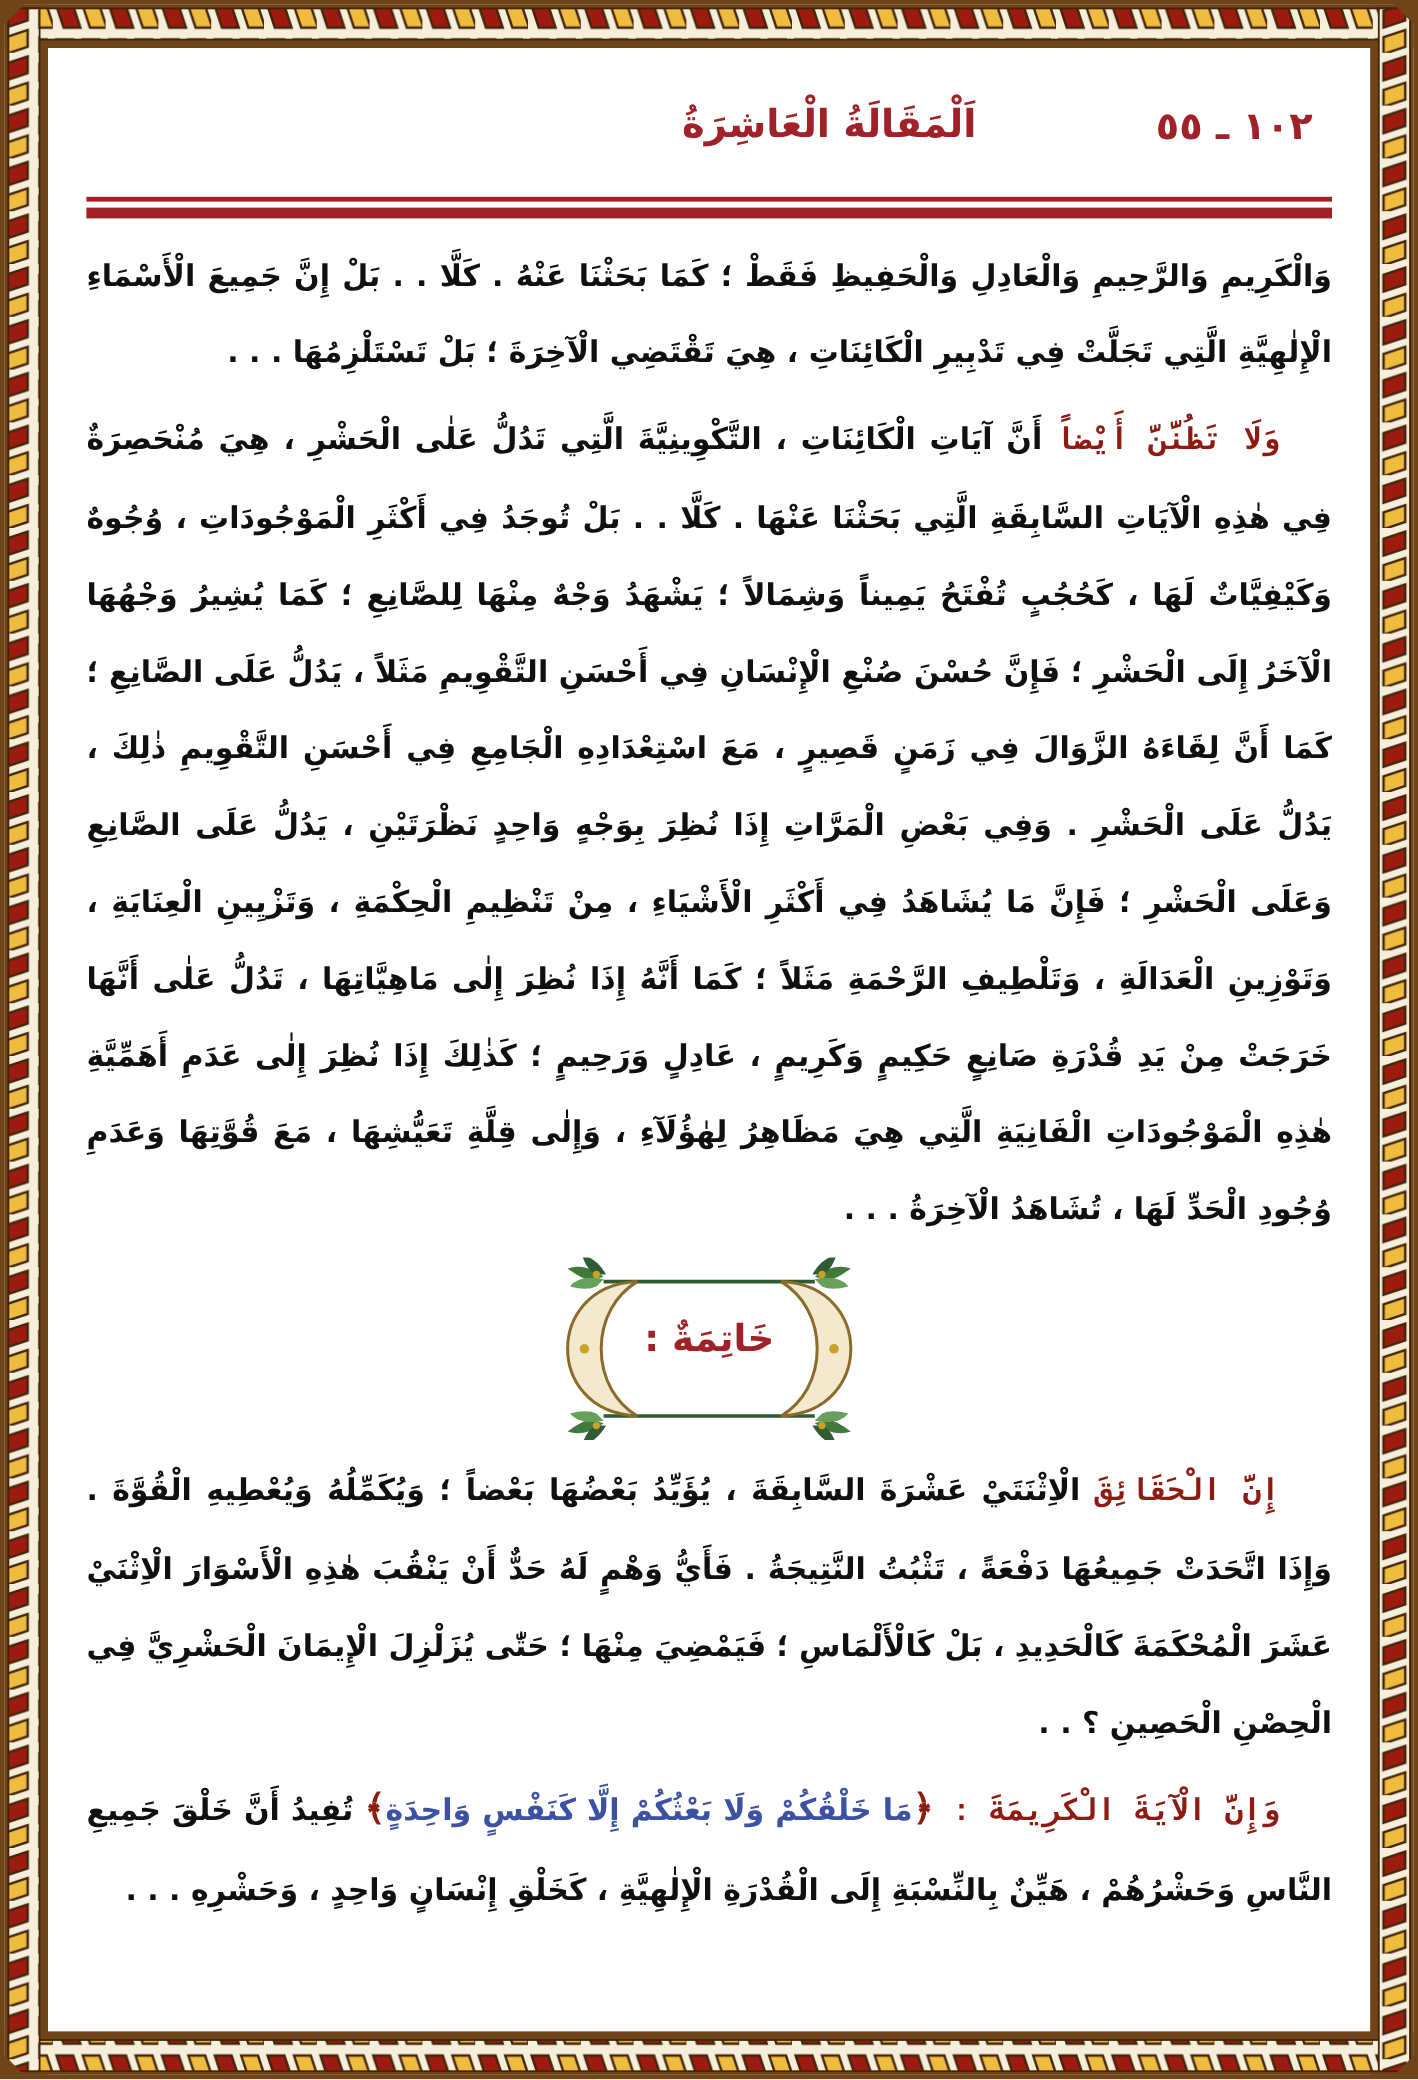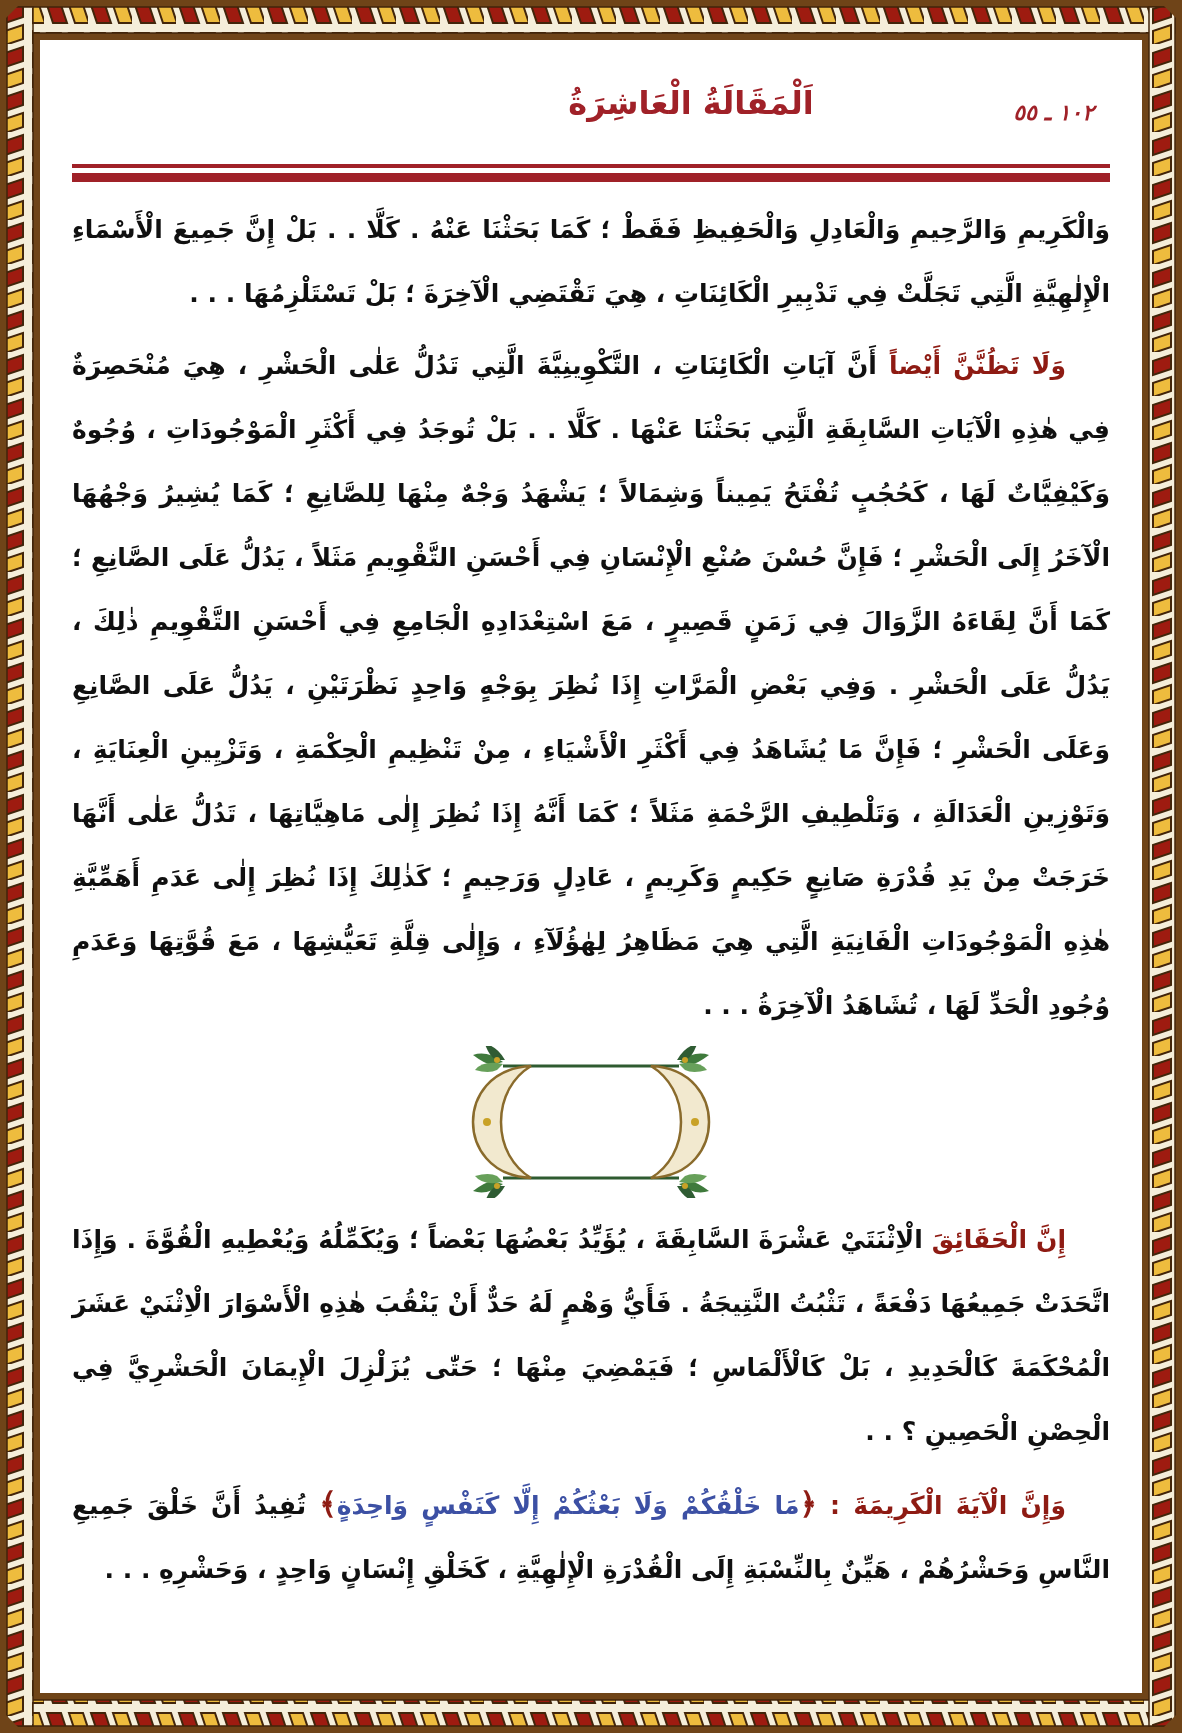--- a/index.html
+++ b/index.html
@@ -10,37 +10,37 @@
   }
   html,body{margin:0;padding:0;background:#ffffff;}
   .page{
     position:relative;width:1182px;height:1733px;background:var(--page_bg);
     font-family:"DejaVu Sans",sans-serif;overflow:hidden;
   }
   .frame{position:absolute;inset:0;pointer-events:none;}
   .content{position:absolute;top:40px;left:40px;right:40px;bottom:40px;overflow:hidden;}
   .header{position:relative;height:76px;margin-top:38px;}
   .pagenum{
-    position:absolute;right:48px;top:22px;font-size:22px;font-weight:bold;
-    color:var(--title_red);letter-spacing:4px;font-style:italic;
+    position:absolute;right:48px;top:8px;font-size:32px;font-weight:bold;
+    color:var(--title_red);letter-spacing:4px;
   }
   .title{
     position:absolute;left:0;right:0;top:6px;margin:0;text-align:center;padding-left:200px;
     font-size:32px;font-weight:bold;color:var(--title_red);
   }
   .rule{margin:10px 32px 0;}
   .rule .thin{height:4px;background:var(--title_red);}
   .rule .thick{height:9px;background:var(--title_red);margin-top:5px;}
   .bodytext{
     direction:rtl;margin:16px 32px 0;color:#101010;
     font-size:25px;font-weight:bold;line-height:64px;text-align:justify;
   }
   .para{margin:0 0 8px;}
   .indent{text-indent:44px;}
-  .red{color:var(--text_red);}
+  .red{color:var(--text_red);font-family:Liberation Mono, monospace;}
   .blue{color:var(--verse_blue);}
   .bracket{color:var(--text_red);font-size:1.2em;}
   .ornament{position:relative;width:320px;height:152px;margin:8px auto 10px;line-height:normal;}
   .ornament svg{position:absolute;inset:0;}
   .ornament-text{
     position:absolute;left:0;right:0;top:50px;text-align:center;
     font-size:31px;font-weight:bold;color:var(--title_red);
   }
 </style>
 </head>
@@ -119,20 +119,21 @@
           <path d="M220,20 C262,22 278,52 278,76 C278,100 262,130 220,132 C238,121 250,101 250,76 C250,51 238,31 220,20 Z" fill="#f2e9cf" stroke="#8a6b2c" stroke-width="2.5"></path>
 
           <use href="#leafc" transform="translate(72,16)"></use>
           <use href="#leafc" transform="translate(72,138) scale(1,-1)"></use>
           <use href="#leafc" transform="translate(248,16) scale(-1,1)"></use>
           <use href="#leafc" transform="translate(248,138) scale(-1,-1)"></use>
 
           <circle cx="56" cy="76" r="4" fill="#c9a227"></circle>
           <circle cx="264" cy="76" r="4" fill="#c9a227"></circle>
         </svg>
+        <span class="ornament-text" dir="rtl">خَاتِمَةٌ :</span>
       </div>
 
       <p class="para indent"><span class="red">إِنَّ الْحَقَائِقَ</span><span> الْاِثْنَتَيْ عَشْرَةَ السَّابِقَةَ ، يُؤَيِّدُ بَعْضُهَا بَعْضاً ؛ وَيُكَمِّلُهُ وَيُعْطِيهِ الْقُوَّةَ . وَإِذَا اتَّحَدَتْ جَمِيعُهَا دَفْعَةً ، تَثْبُتُ النَّتِيجَةُ . فَأَيُّ وَهْمٍ لَهُ حَدٌّ أَنْ يَنْقُبَ هٰذِهِ الْأَسْوَارَ الْاِثْنَيْ عَشَرَ الْمُحْكَمَةَ كَالْحَدِيدِ ، بَلْ كَالْأَلْمَاسِ ؛ فَيَمْضِيَ مِنْهَا ؛ حَتّٰى يُزَلْزِلَ الْإِيمَانَ الْحَشْرِيَّ فِي الْحِصْنِ الْحَصِينِ ؟ . .</span></p>
 
       <p class="para indent"><span class="red">وَإِنَّ الْآيَةَ الْكَرِيمَةَ : </span><span class="bracket">﴿</span><span class="blue">مَا خَلْقُكُمْ وَلَا بَعْثُكُمْ إِلَّا كَنَفْسٍ وَاحِدَةٍ</span><span class="bracket">﴾</span><span> تُفِيدُ أَنَّ خَلْقَ جَمِيعِ النَّاسِ وَحَشْرُهُمْ ، هَيِّنٌ بِالنِّسْبَةِ إِلَى الْقُدْرَةِ الْإِلٰهِيَّةِ ، كَخَلْقِ إِنْسَانٍ وَاحِدٍ ، وَحَشْرِهِ . . .</span></p>
 
     </div>
   </div>
 </div>
 

